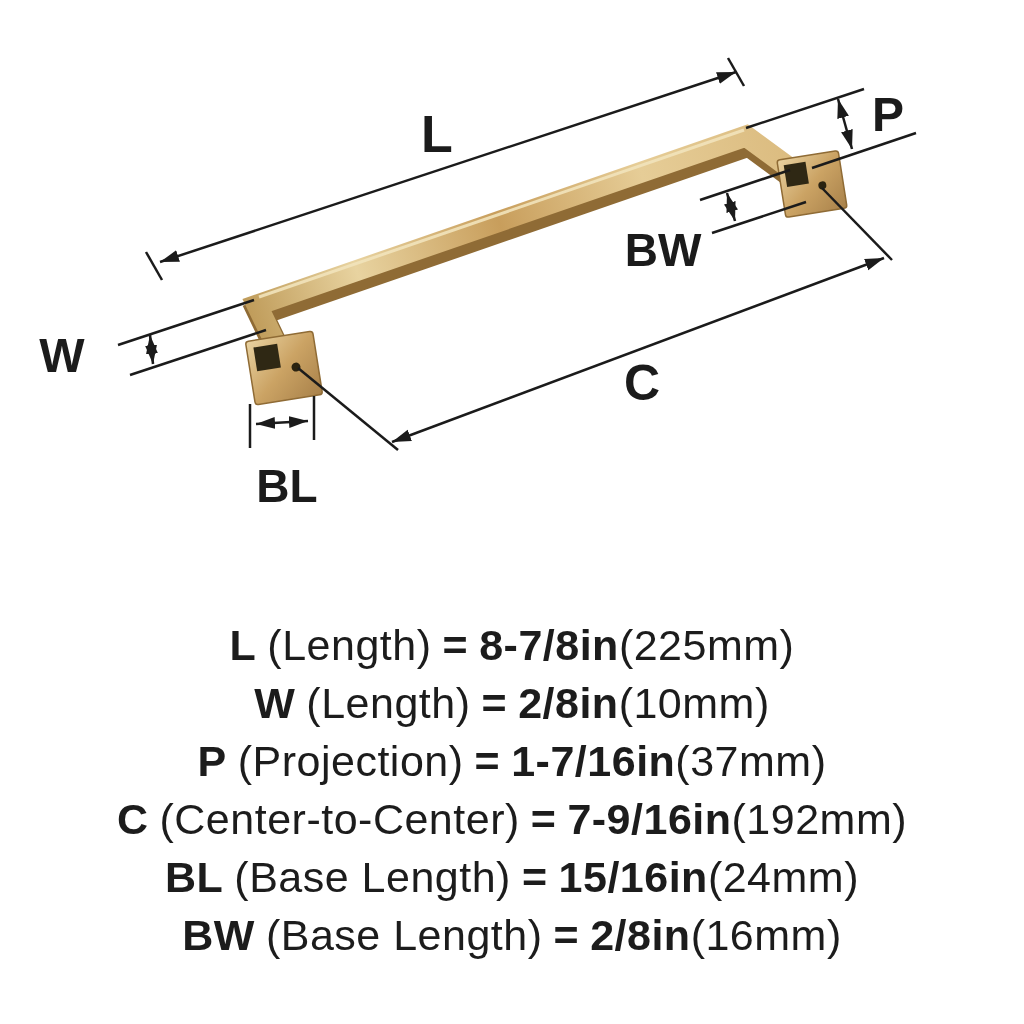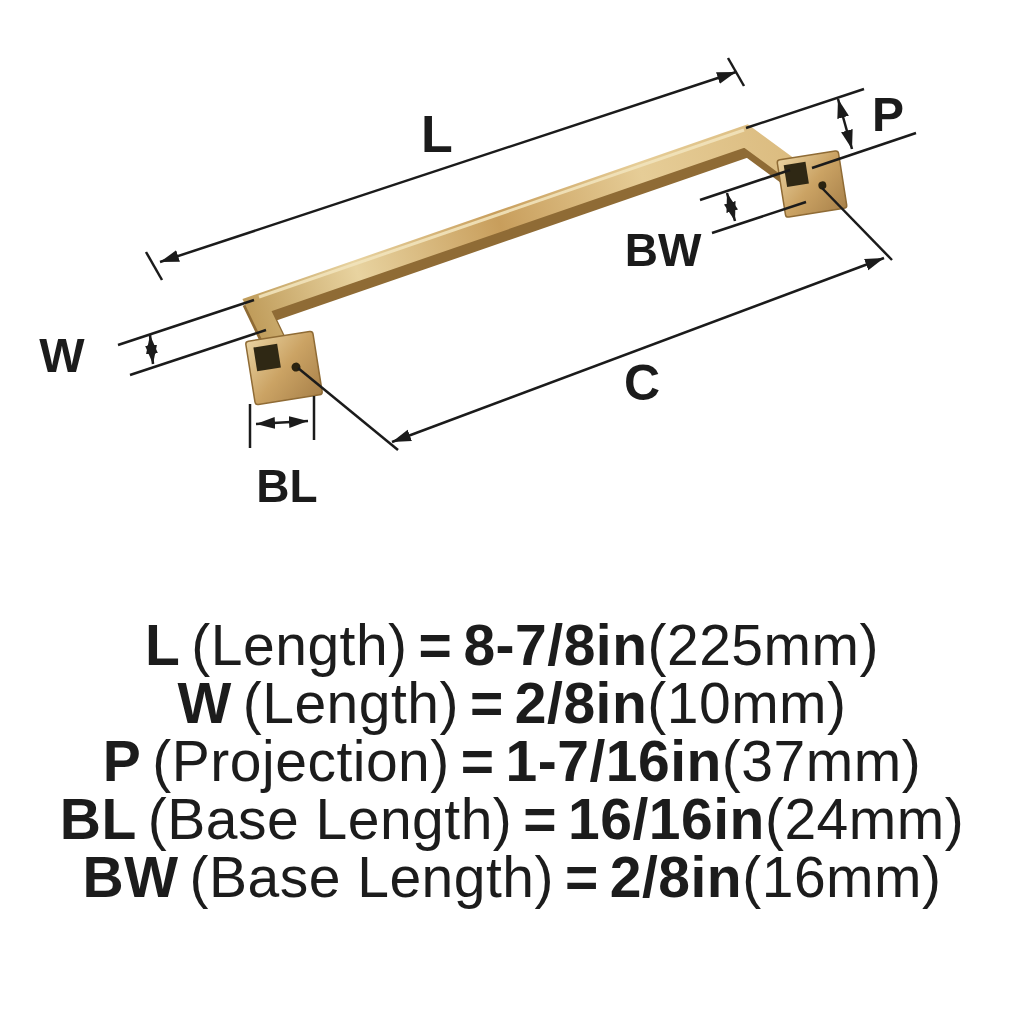--- a/index.html
+++ b/index.html
@@ -15,21 +15,21 @@
     font-family:"Liberation Sans", sans-serif;
     font-weight:700;
     fill:#1b1b1b;
   }
   .legend{
     position:absolute;
     left:0; top:616px;
     width:1024px;
     text-align:center;
     color:#1c1c1c;
-    font-size:57px;
+    font-size:43px;
     line-height:58px;
     letter-spacing:0.5px;
     white-space:nowrap;
   }
   .legend-row{display:block;}
   .legend-row .sym{font-weight:700;margin-right:11px;}
   .legend-row .name{font-weight:400;margin-right:11px;}
   .legend-row .eq{font-weight:700;margin-right:11px;}
   .legend-row .val{font-weight:700;}
   .legend-row .metric{font-weight:400;}
@@ -123,17 +123,18 @@
     <text class="dim-label" x="888" y="131" font-size="48" text-anchor="middle">P</text>
     <text class="dim-label" x="642" y="400" font-size="50" text-anchor="middle">C</text>
     <text class="dim-label" x="287" y="502" font-size="46" text-anchor="middle">BL</text>
     <text class="dim-label" x="663" y="266" font-size="46" text-anchor="middle">BW</text>
   </svg>
 
   <div class="legend">
     <div class="legend-row"><span class="sym">L</span><span class="name">(Length)</span><span class="eq">=</span><span class="val">8-7/8in</span><span class="metric">(225mm)</span></div>
     <div class="legend-row"><span class="sym">W</span><span class="name">(Length)</span><span class="eq">=</span><span class="val">2/8in</span><span class="metric">(10mm)</span></div>
     <div class="legend-row"><span class="sym">P</span><span class="name">(Projection)</span><span class="eq">=</span><span class="val">1-7/16in</span><span class="metric">(37mm)</span></div>
-    <div class="legend-row"><span class="sym">BL</span><span class="name">(Base Length)</span><span class="eq">=</span><span class="val">16/16in</span><span class="metric">(24mm)</span></div>
+    <div class="legend-row"><span class="sym">C</span><span class="name">(Center-to-Center)</span><span class="eq">=</span><span class="val">7-9/16in</span><span class="metric">(192mm)</span></div>
+    <div class="legend-row"><span class="sym">BL</span><span class="name">(Base Length)</span><span class="eq">=</span><span class="val">15/16in</span><span class="metric">(24mm)</span></div>
     <div class="legend-row"><span class="sym">BW</span><span class="name">(Base Length)</span><span class="eq">=</span><span class="val">2/8in</span><span class="metric">(16mm)</span></div>
   </div>
 
 </div>
 
 </body></html>

